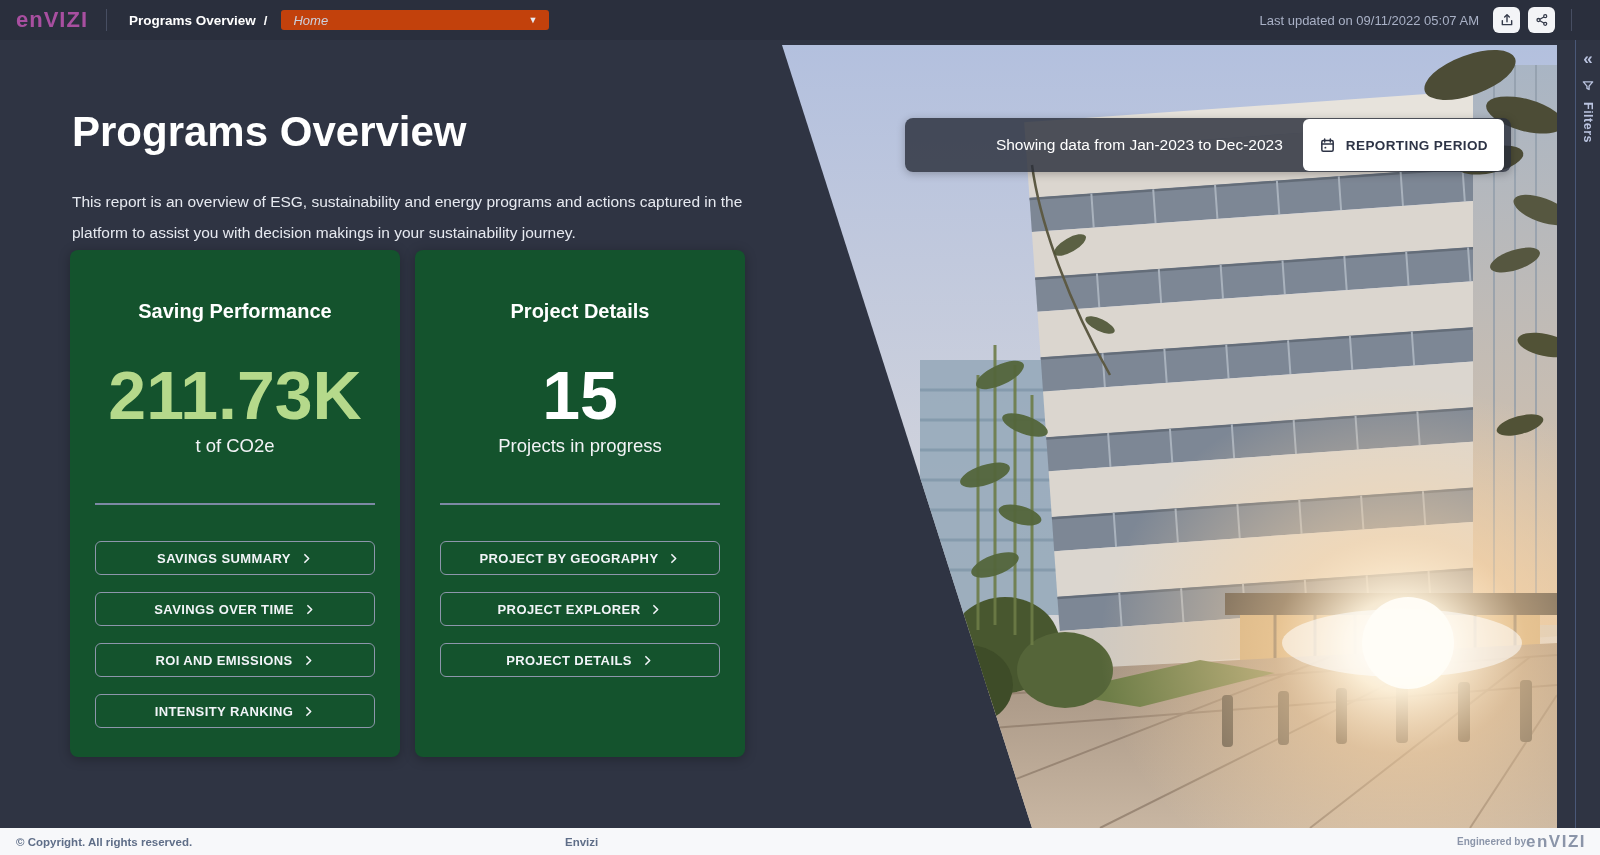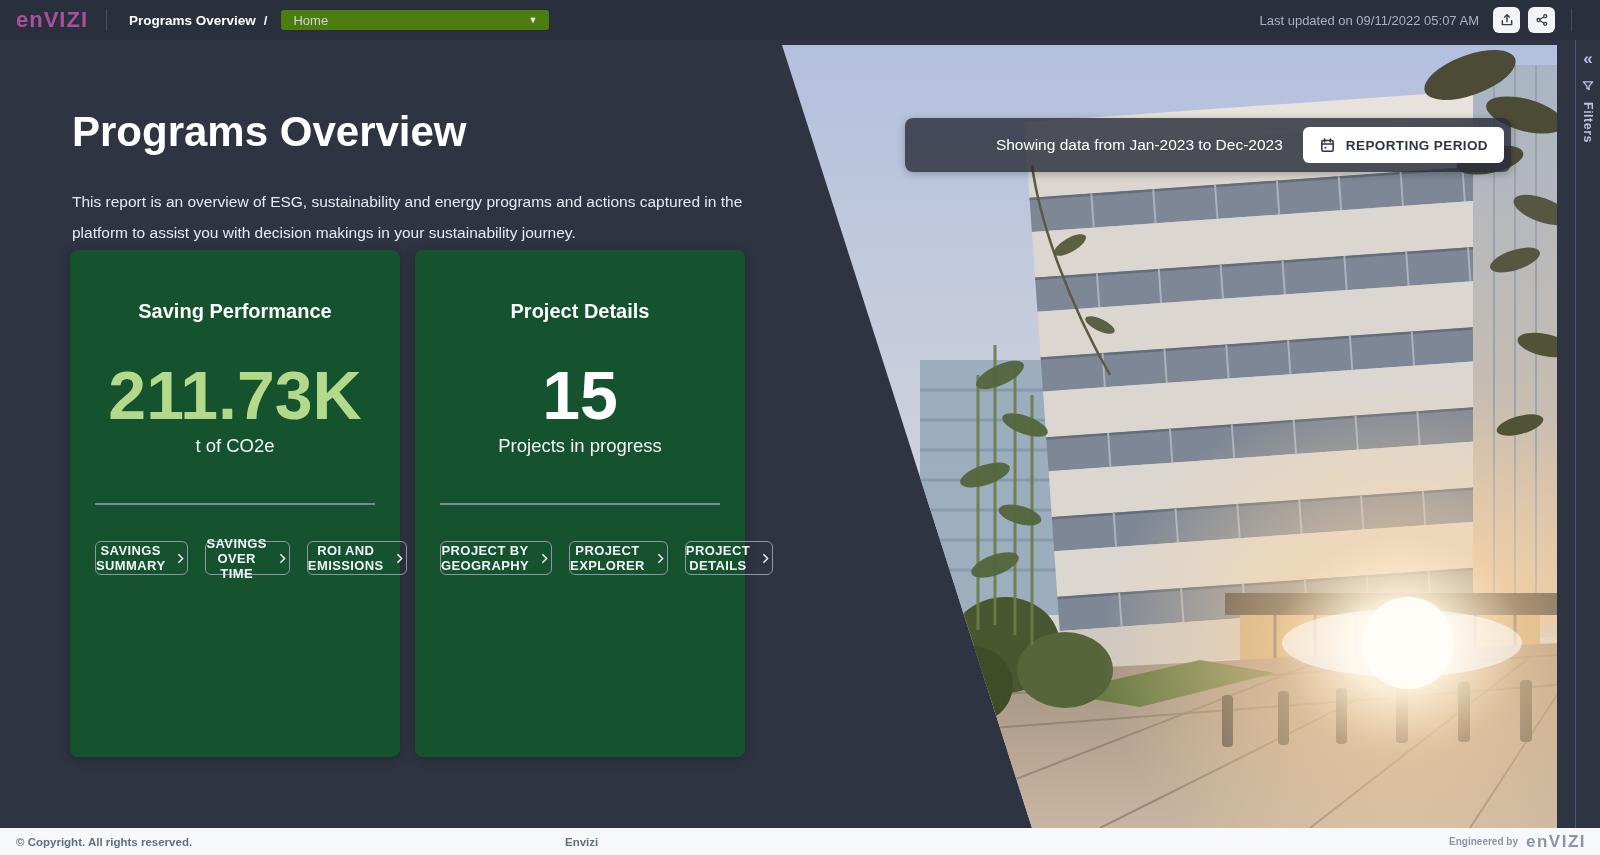--- a/index.html
+++ b/index.html
@@ -6,22 +6,22 @@
   html,body { width:1600px; height:855px; overflow:hidden; }
   body { font-family:"Liberation Sans", sans-serif; background:#2f3443; position:relative; }
 
   
   .topbar { position:absolute; top:0; left:0; right:0; height:40px; background:#2a2f3d;
             display:flex; align-items:center; z-index:30; }
   .logo { color:#a84fa0; font-size:22px; font-weight:700; letter-spacing:1px; margin:0 18px 0 16px; }
   .vdiv { width:1px; height:22px; background:#474e62; flex:0 0 auto; }
   .breadcrumb { color:#ffffff; font-weight:700; font-size:13.5px; margin-left:22px; }
   .bc-sep { color:#ffffff; font-weight:700; font-size:13px; margin:0 14px 0 8px; }
-  .dropdown { width:268px; height:20px; background:#4d7c0f; border-radius:3px; display:flex;
-              align-items:center; padding:0 12px; color:#ccd2e0; font-size:13px; cursor:pointer; }
+  .dropdown { width:268px; height:20px; background:#c2410c; border-radius:3px; display:flex;
+              align-items:center; padding:0 12px; color:#ccd2e0; font-size:13px; cursor:pointer;font-style:italic; }
   .caret { margin-left:auto; color:#e8eaf2; font-size:9px; }
   .topbar-right { margin-left:auto; display:flex; align-items:center; }
   .last-updated { color:#a9b1c6; font-size:13px; font-weight:400; margin-right:14px; }
   .icon-btn { width:27px; height:26px; background:#f3f4f7; border:none; border-radius:6px;
               display:flex; align-items:center; justify-content:center; cursor:pointer; margin-right:8px; }
   .topbar-right .vdiv { margin:0 12px 0 8px; }
   .topbar-end-space { width:16px; }
 
   
   .main { position:absolute; top:40px; bottom:27px; left:0; right:0; background:#2f3443; overflow:hidden; }
@@ -37,49 +37,49 @@
 
   
   .hero { position:absolute; left:770px; top:5px; width:787px; height:783px;
           clip-path:polygon(12px 0, 100% 0, 100% 100%, 262px 100%); border-radius:8px; }
   .hero svg { width:100%; height:100%; display:block; }
 
   .reporting-bar { position:absolute; left:135px; top:73px; width:606px; height:54px;
                    background:rgba(42,46,58,.82); border-radius:8px; display:flex; align-items:center;
                    justify-content:flex-end; padding:0 7px 0 16px; box-shadow:0 2px 8px rgba(0,0,0,.25); }
   .reporting-text { color:#ffffff; font-size:15.5px; margin-right:20px; }
-  .reporting-btn { height:36px; background:#ffffff; border:none; border-radius:6px; display:flex;
+  .reporting-btn { height:52px; background:#ffffff; border:none; border-radius:6px; display:flex;
                    align-items:center; gap:10px; padding:0 16px; color:#2e3446; font-weight:700;
                    font-size:13.5px; letter-spacing:.4px; cursor:pointer; font-family:inherit; }
 
   
   .page-title { position:absolute; left:72px; top:68px; color:#ffffff; font-size:42px; font-weight:700; }
   .page-desc { position:absolute; left:72px; top:146px; width:680px; color:#e6e9f0;
                font-size:15.5px; line-height:31px; }
 
   .cards { position:absolute; left:70px; top:210px; display:flex; gap:15px; }
   .card { width:330px; height:507px; background:#14532d; border-radius:8px; padding:16px 25px;
           box-shadow:0 2px 12px rgba(0,0,0,.28); }
   .card-title { margin-top:34px; text-align:center; color:#ffffff; font-size:20px; font-weight:700; }
   .metric { margin-top:42px; text-align:center; font-size:68px; font-weight:700; line-height:60px; }
   .metric.green { color:#b5d98b; }
   .metric.white { color:#ffffff; }
   .unit { margin-top:10px; text-align:center; color:#f2f3f6; font-size:18.5px; }
   .card-divider { margin-top:46px; height:2px; background:#7d89a4; border:none; }
-  .card-buttons { margin-top:36px; display:flex; flex-direction:row; gap:17px; }
+  .card-buttons { margin-top:36px; display:flex; flex-direction:column; gap:17px; }
   .outline-btn { height:34px; background:transparent; border:1px solid #8d96ab; border-radius:6px;
                  color:#f2f4f8; font-size:13px; font-weight:700; letter-spacing:.4px; display:flex;
                  align-items:center; justify-content:center; gap:9px; cursor:pointer; font-family:inherit; }
 
   
   .footer { position:absolute; bottom:0; left:0; right:0; height:27px; background:#f7f8fa;
             display:flex; align-items:center; font-size:11.5px; color:#5f6e88; z-index:30; }
   .copyright { margin-left:16px; font-weight:700;text-align:right; }
   .footer-center { position:absolute; left:565px; font-weight:700; }
-  .footer-right { margin-left:auto; margin-right:14px; display:flex; align-items:center; gap:8px; }
+  .footer-right { margin-left:auto; margin-right:14px; display:flex; align-items:center; gap:0; }
   .engineered { font-size:10px; font-weight:700; color:#8b95a9; }
   .footer-brand { font-size:17px; font-weight:700; color:#8b95a9; letter-spacing:1.5px; }
 </style>
 </head>
 <body>
 
 <header class="topbar">
   <div class="logo">enVIZI</div>
   <span class="vdiv"></span>
   <span class="breadcrumb">Programs Overview</span>

